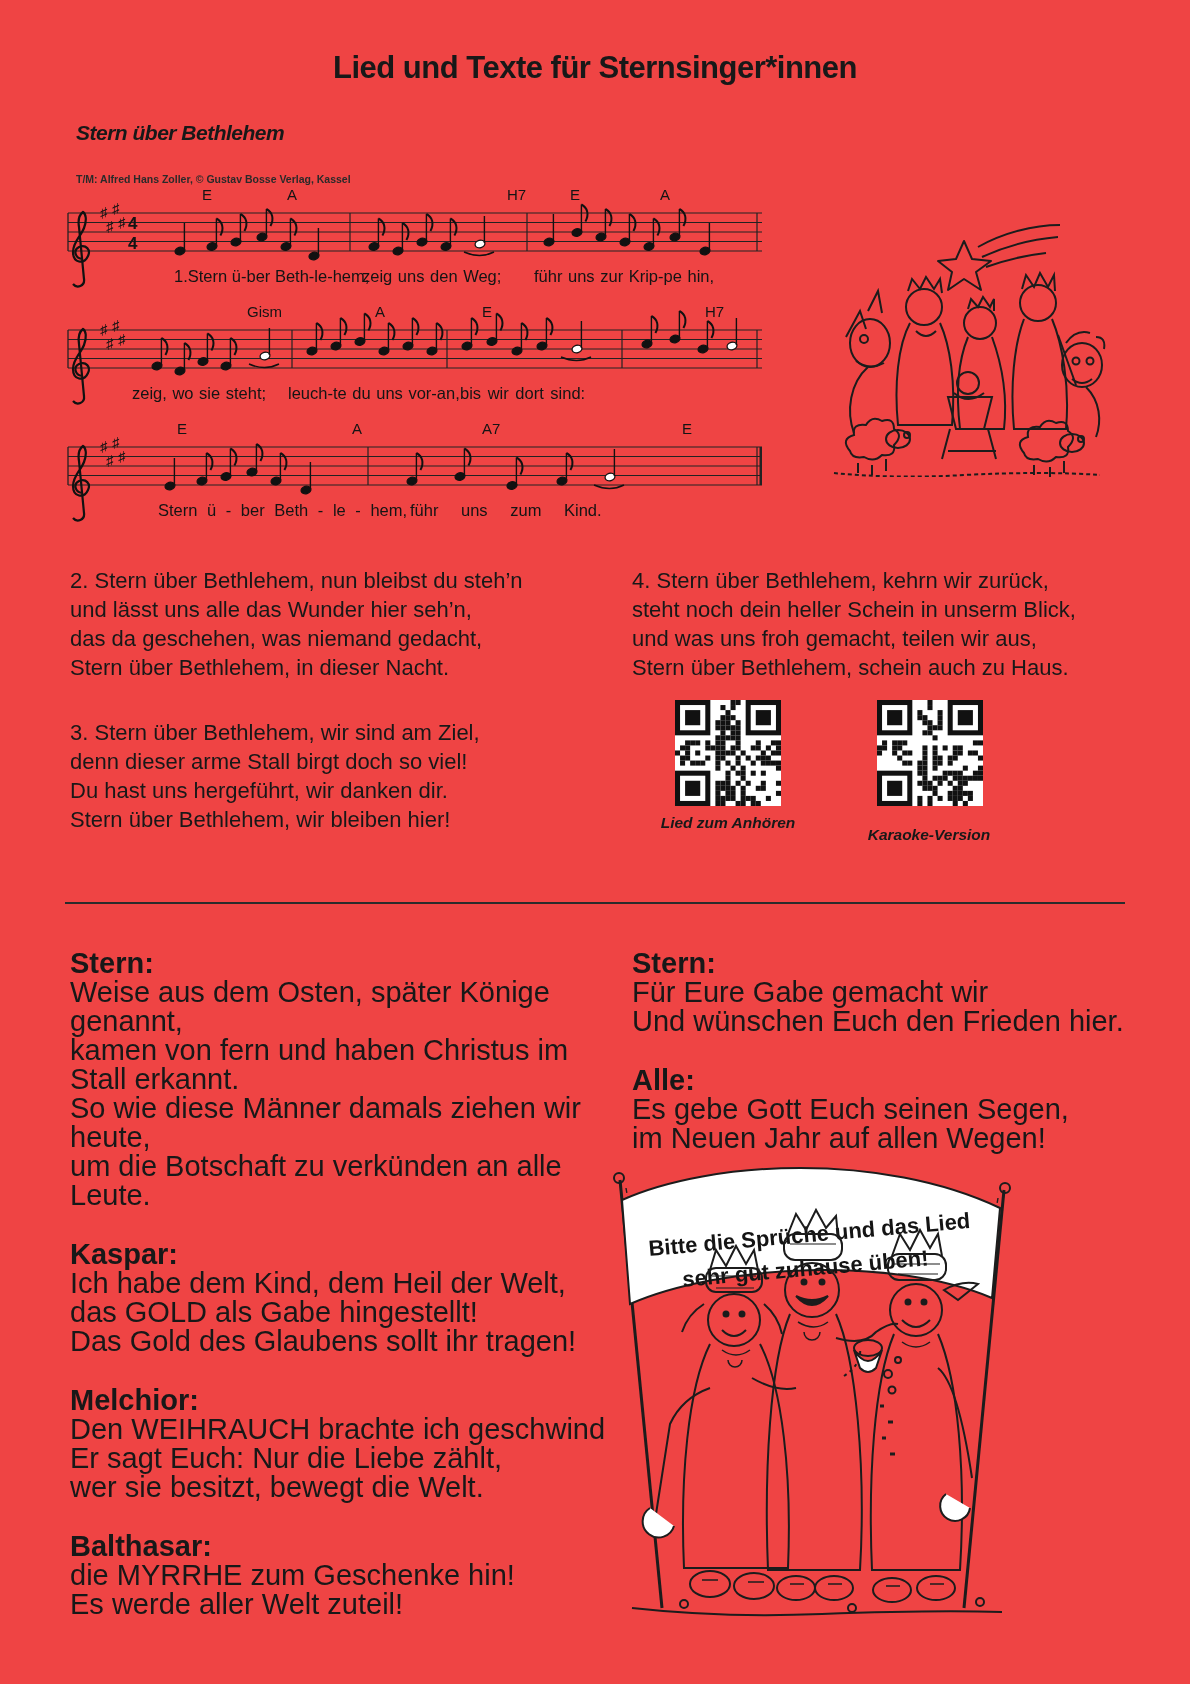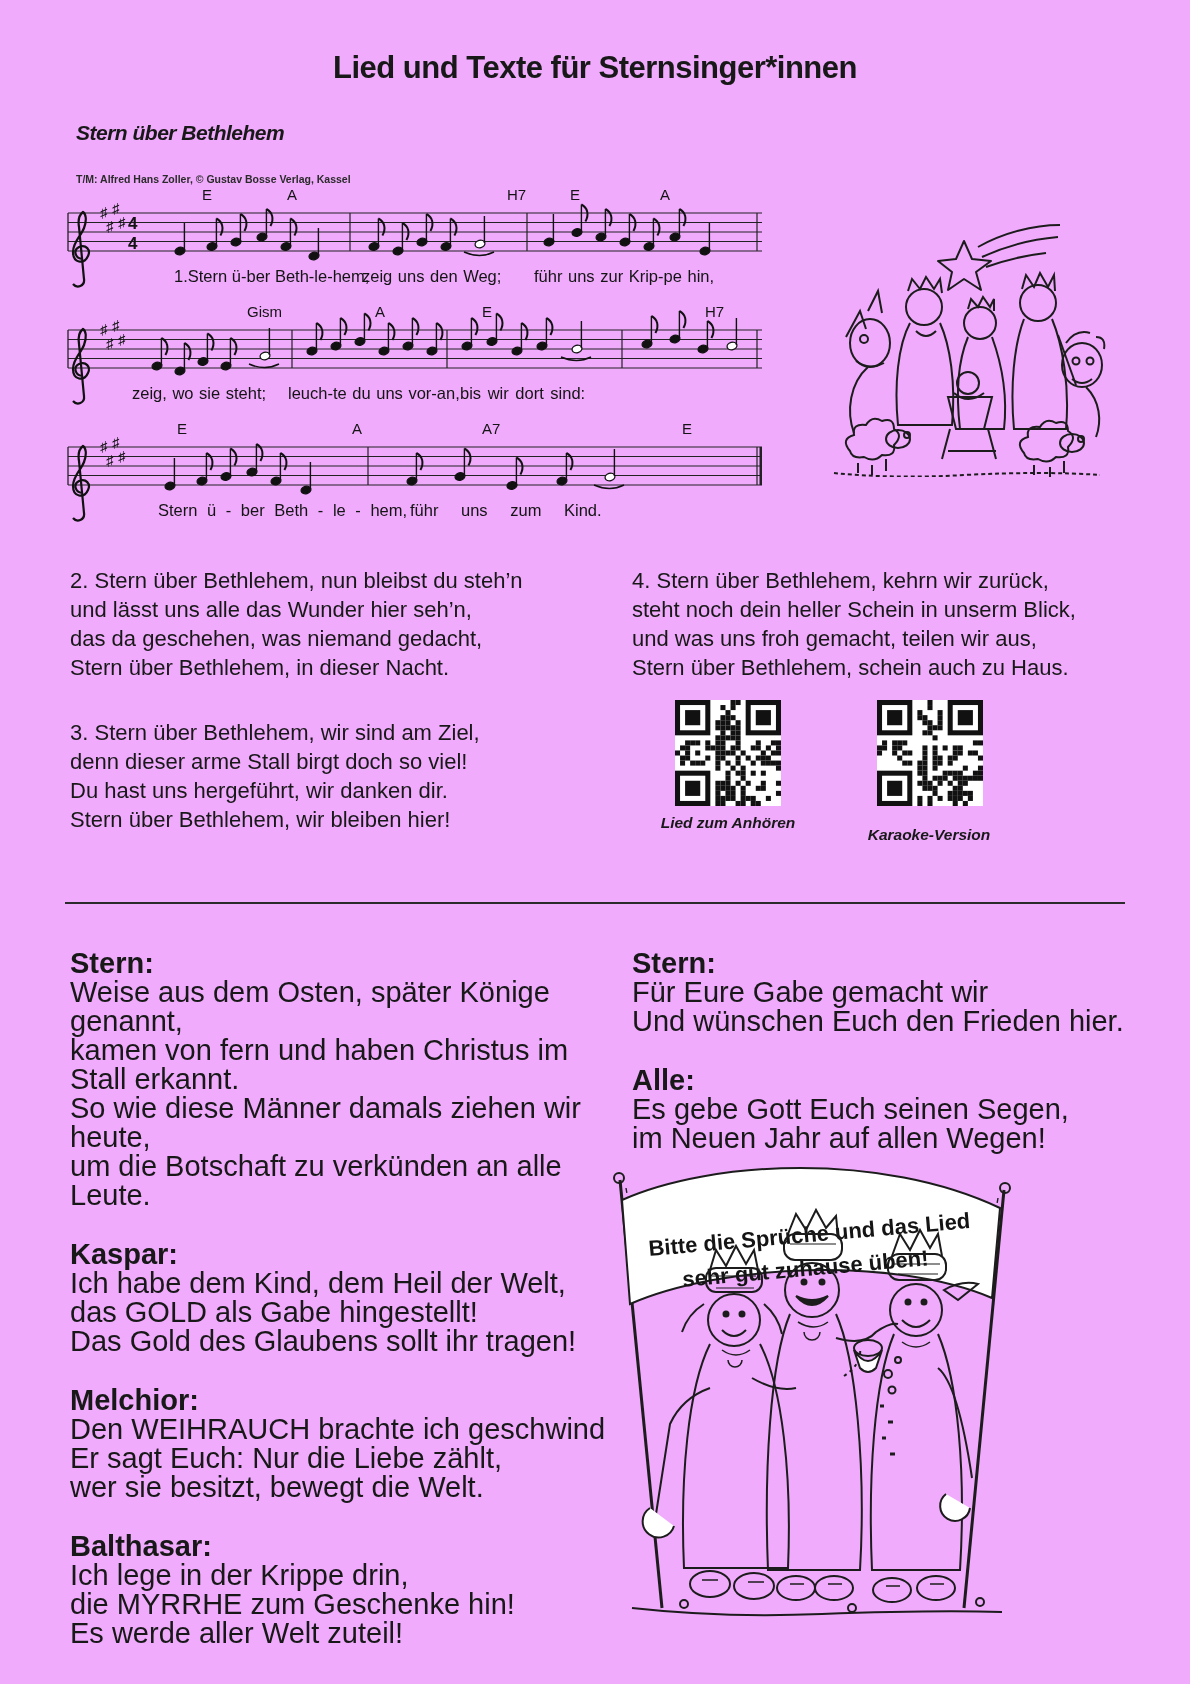--- a/index.html
+++ b/index.html
@@ -1,16 +1,16 @@
 <!DOCTYPE html>
 <html><head>
 <meta charset="utf-8">
 <style>
   html,body{margin:0;padding:0;background:#e8e8e8;}
-  #page{position:relative;width:1190px;height:1684px;background:#f0abfc;margin:0 auto;
+  #page{position:relative;width:1190px;height:1684px;background:#ef4444;margin:0 auto;
         font-family:"Liberation Sans",sans-serif;color:#181818;overflow:hidden;}
   .abs{position:absolute;}
   #main-title{left:0;top:50px;width:100%;text-align:center;font-size:31px;font-weight:bold;letter-spacing:-0.5px;}
   #song-title{left:76px;top:121px;font-size:21px;font-weight:bold;font-style:italic;letter-spacing:-0.5px;}
   #song-credit{left:76px;top:153px;font-size:10.5px;font-weight:bold;color:#2a2a2a;margin-top:20px;}
   .verse{font-size:22px;line-height:29px;white-space:pre-line;}
   #verse-2{left:70px;top:566px;width:540px;}
   #verse-3{left:70px;top:718px;width:540px;}
   #verse-4{left:632px;top:566px;width:520px;}
   .qr-box{width:106px;height:106px;}
@@ -685,21 +685,20 @@
         <div>Das Gold des Glaubens sollt ihr tragen!</div>
       </div>
       <div class="speech-block">
         <div class="speaker">Melchior:</div>
         <div>Den WEIHRAUCH brachte ich geschwind</div>
         <div>Er sagt Euch: Nur die Liebe zählt,</div>
         <div>wer sie besitzt, bewegt die Welt.</div>
       </div>
       <div class="speech-block">
         <div class="speaker">Balthasar:</div>
-        <div>Ich lege in der Krippe drin,</div>
         <div>die MYRRHE zum Geschenke hin!</div>
         <div>Es werde aller Welt zuteil!</div>
       </div>
     </div>
   <div id="speech-col-right" class="abs speech-col">
       <div class="speech-block">
         <div class="speaker">Stern:</div>
         <div>Für Eure Gabe gemacht wir</div>
         <div>Und wünschen Euch den Frieden hier.</div>
       </div>

